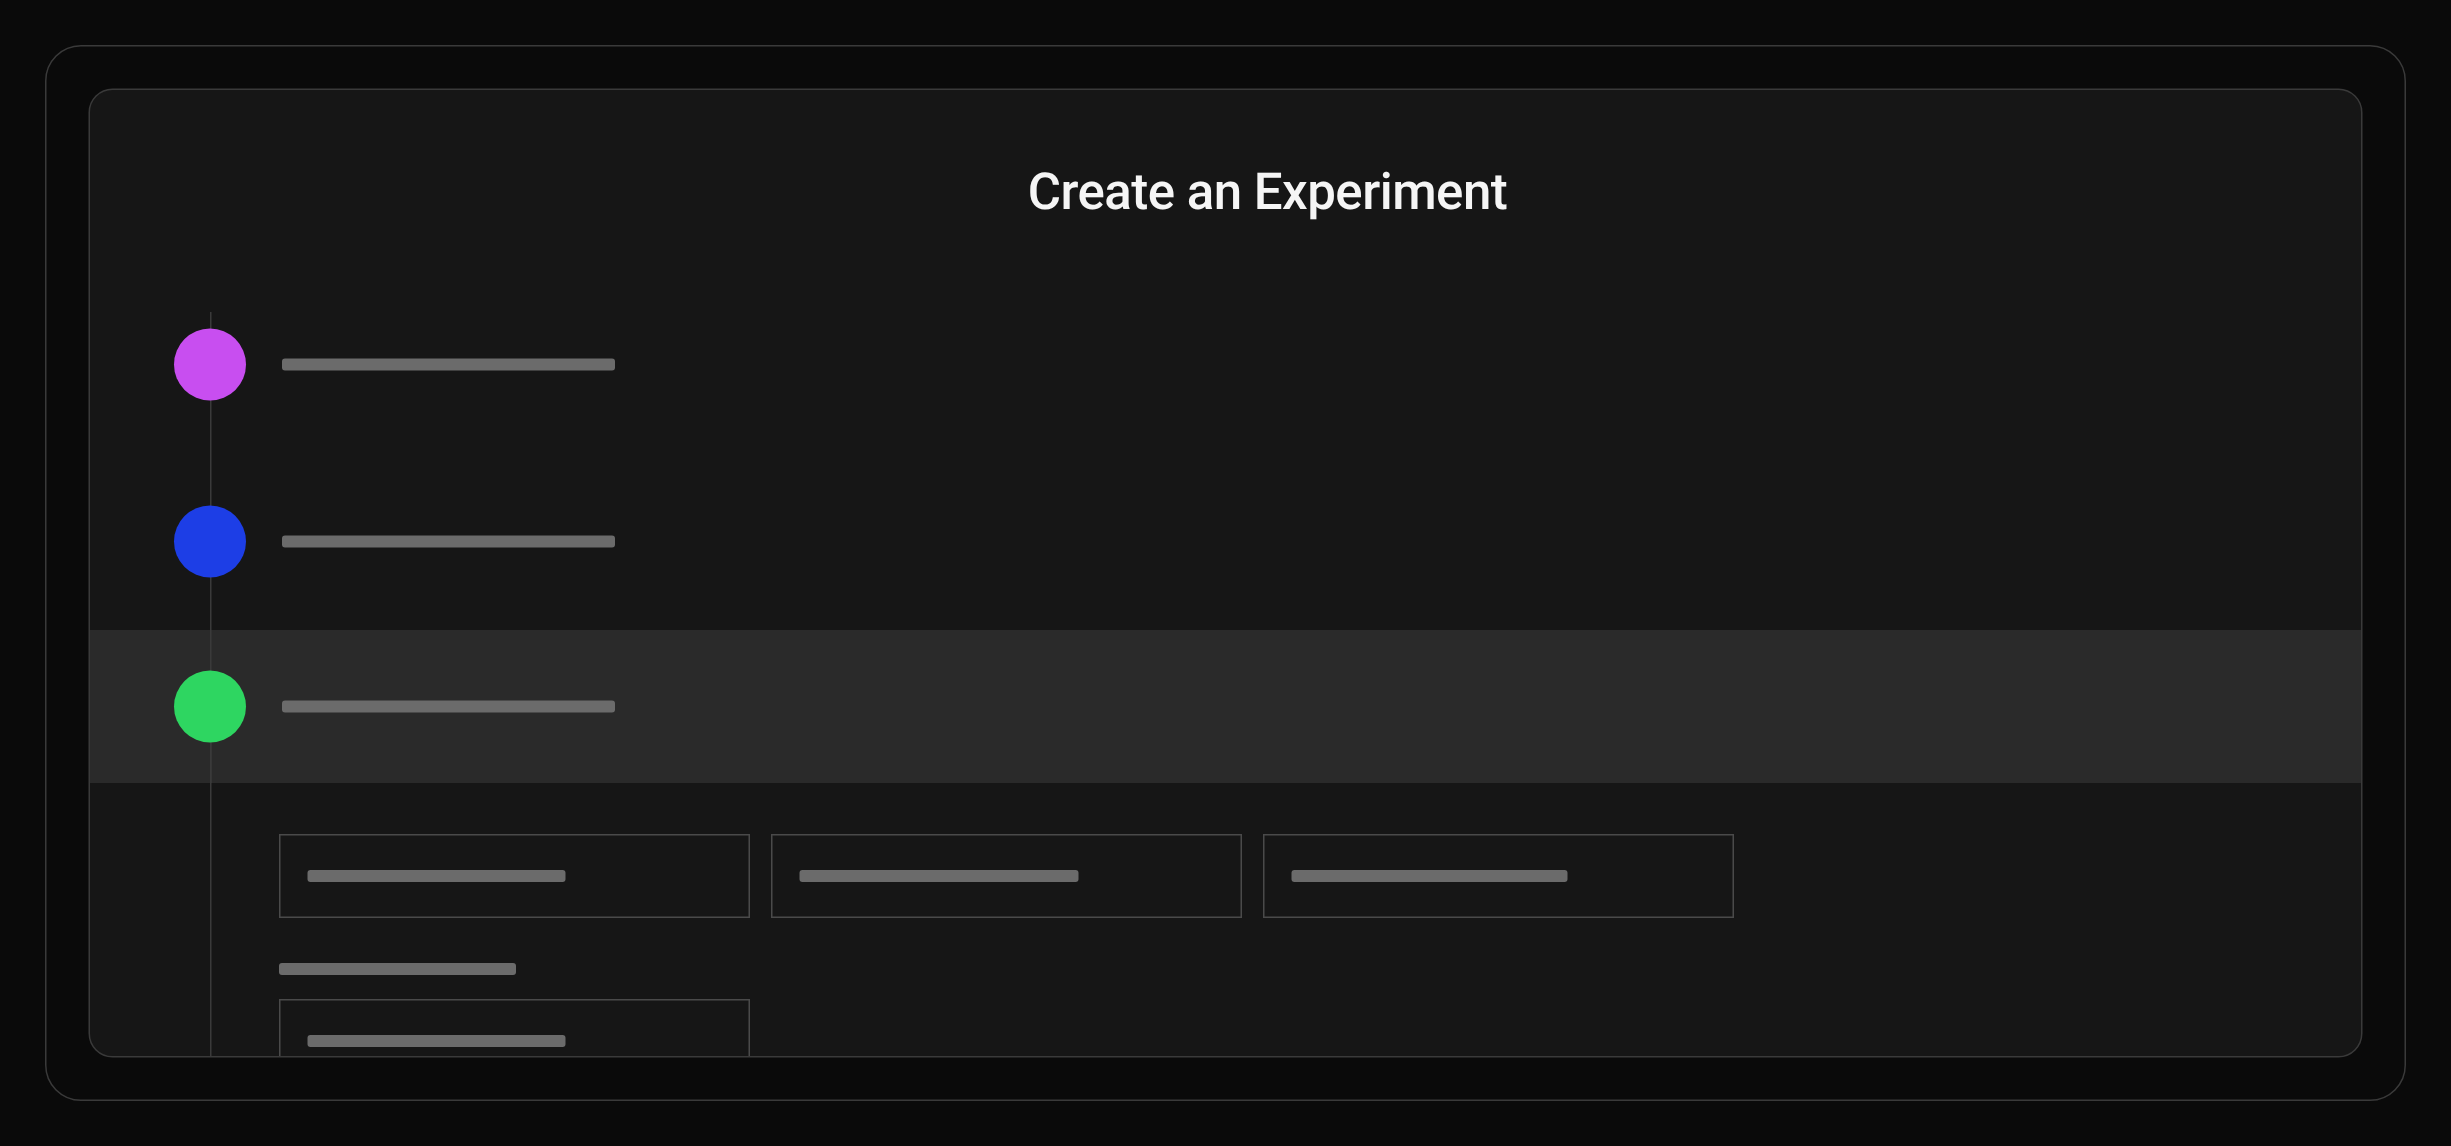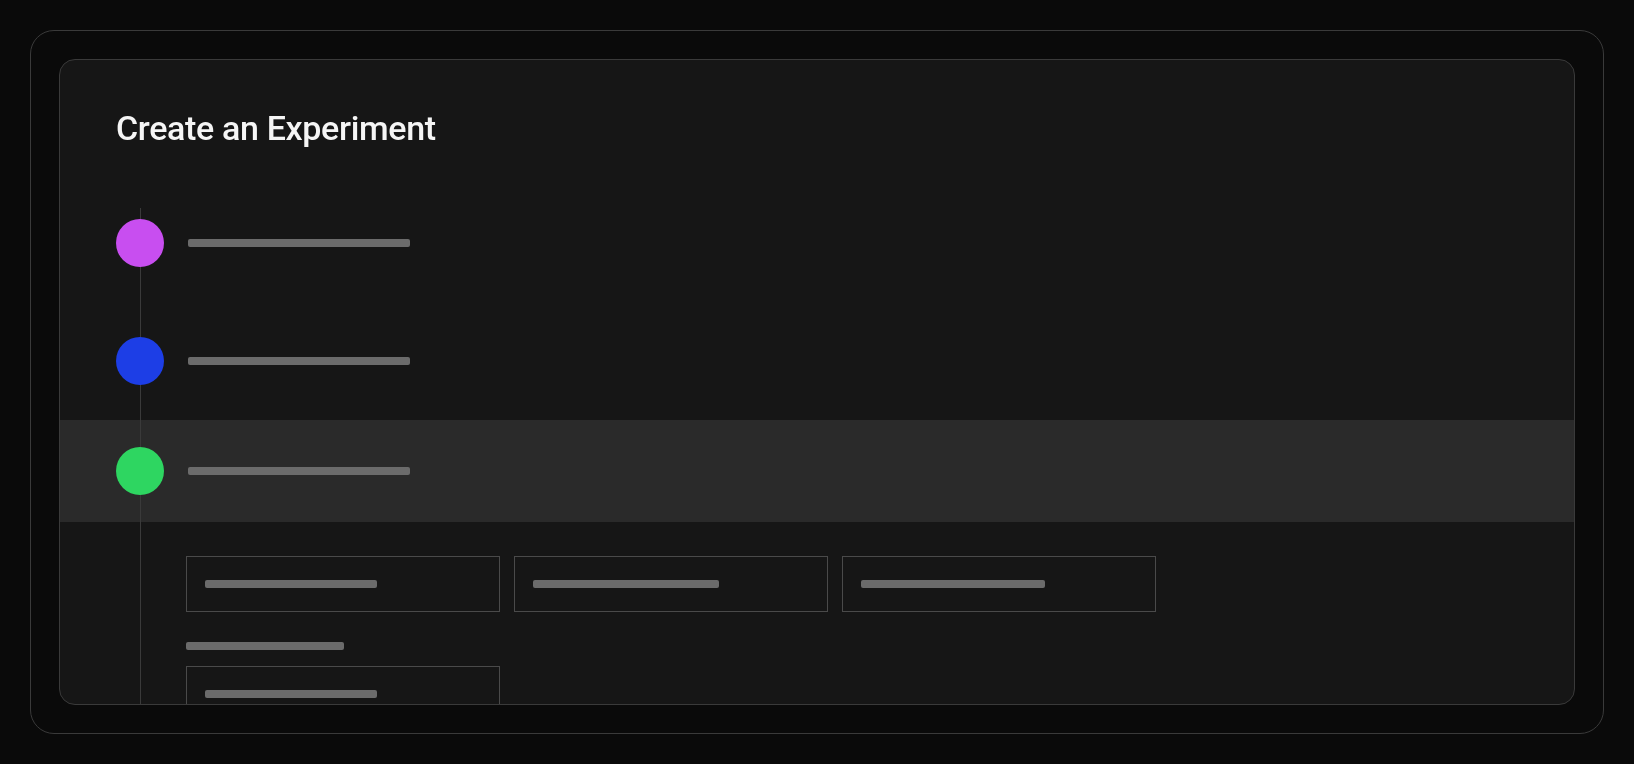--- a/index.html
+++ b/index.html
@@ -17,20 +17,21 @@
       padding: 30px;
     }
 
     .outer-frame {
       width: 100%;
       height: 100%;
       border: 1px solid #3a3a3a;
       border-radius: 24px;
       padding: 28px;
       background: #0a0a0a;
+      text-align: center;
     }
 
     .inner-frame {
       width: 100%;
       height: 100%;
       border: 1px solid #3a3a3a;
       border-radius: 16px;
       background: #161616;
       overflow: hidden;
       position: relative;

